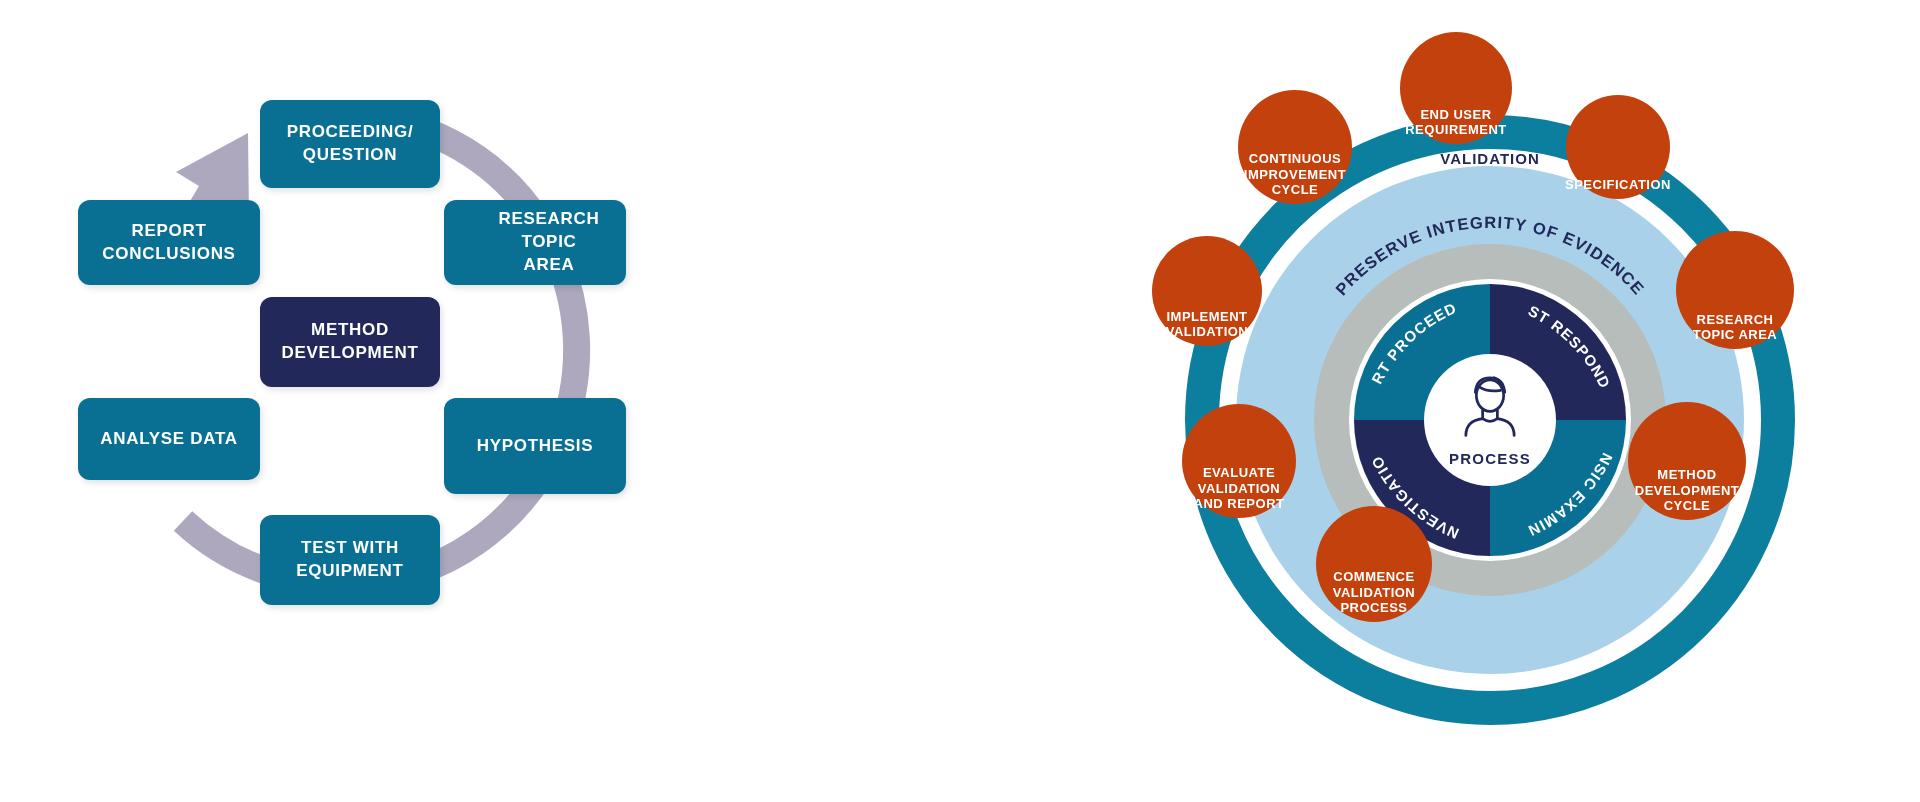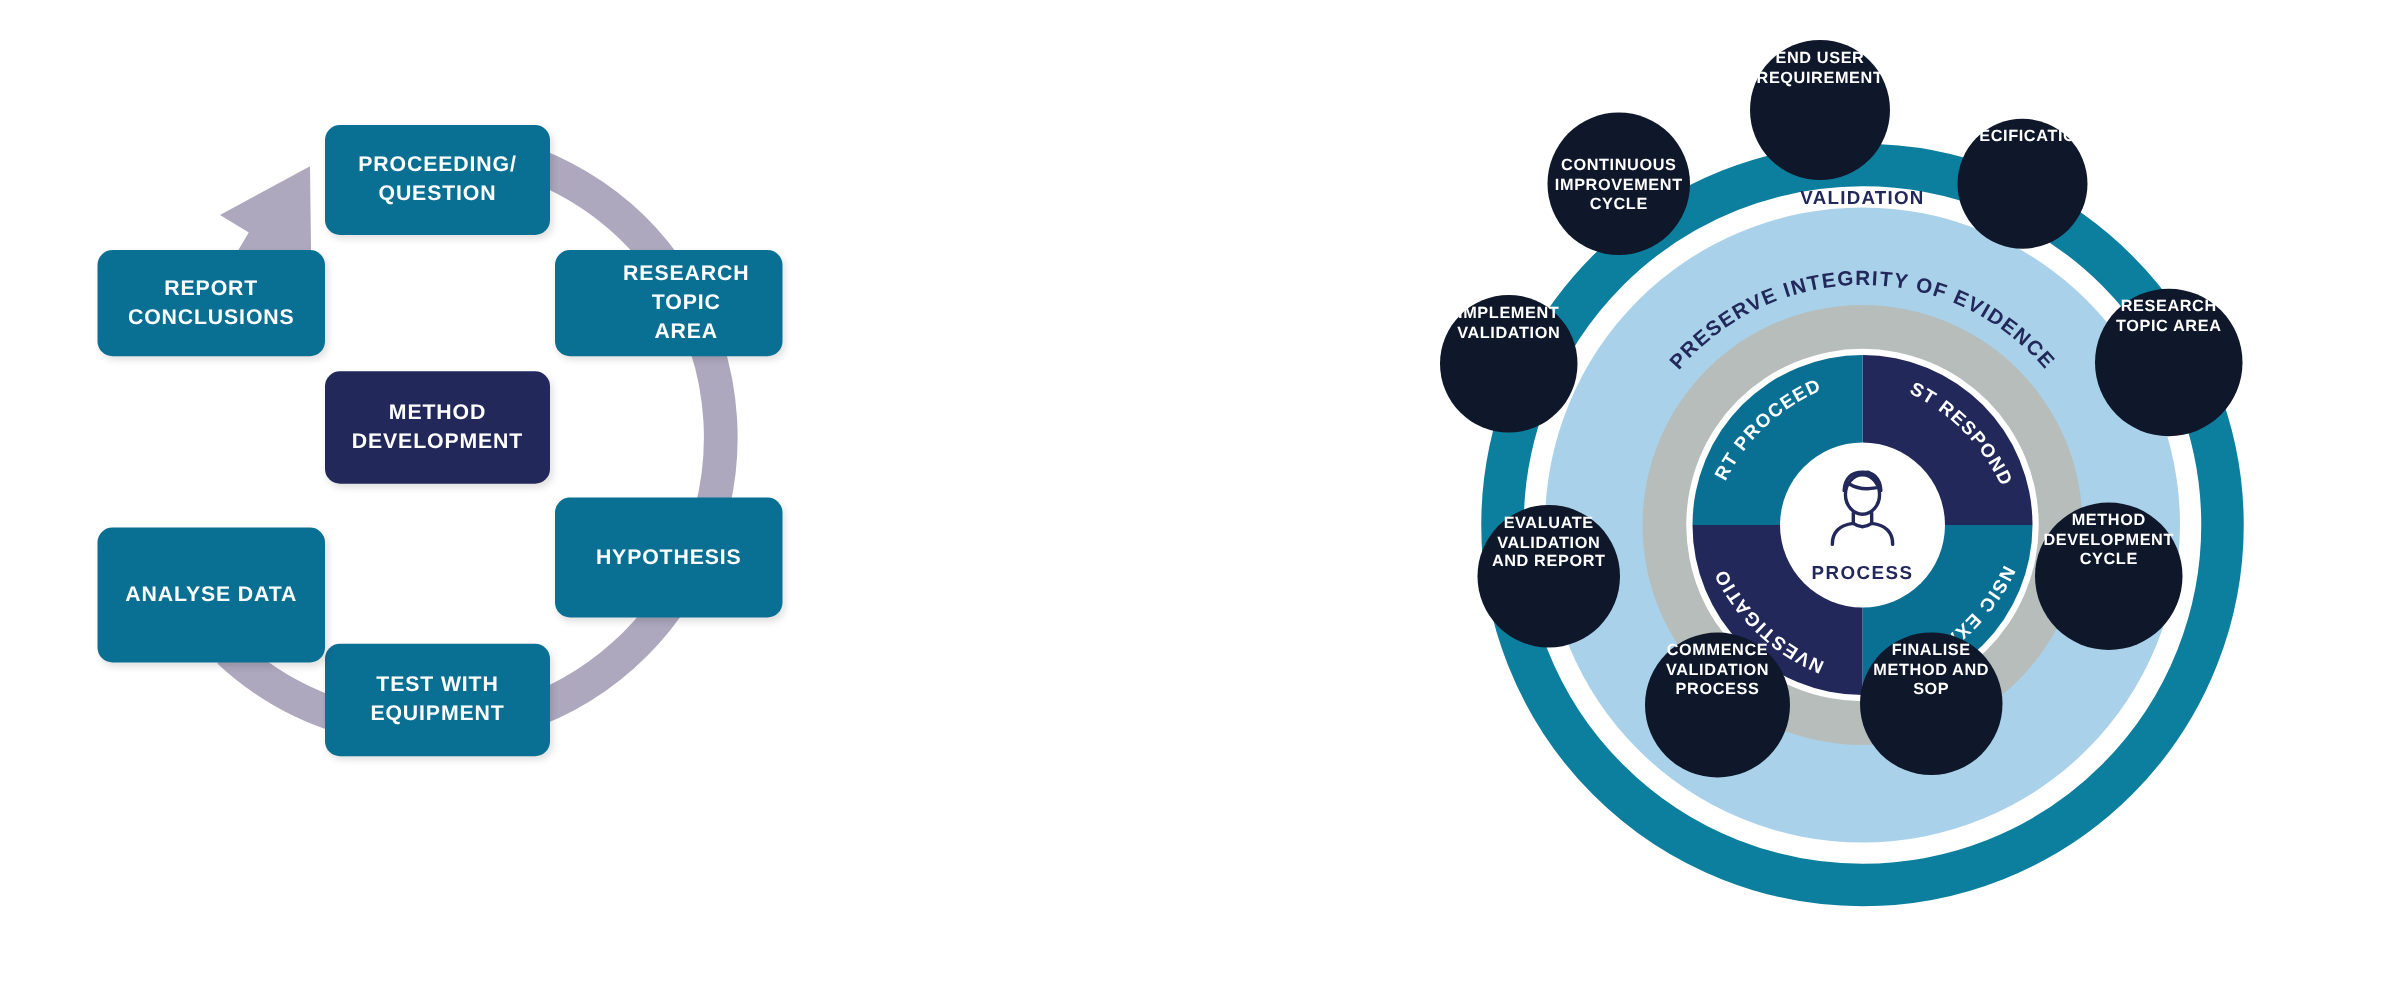--- a/index.html
+++ b/index.html
@@ -34,24 +34,24 @@
   }
   .mbox.center { background: #22285a; }
 
   
   #right-panel { position: absolute; left: 880px; top: 0; width: 1040px; height: 802px; }
   #wheel-svg { position: absolute; left: 0; top: 0; }
 
   .obubble {
     position: absolute;
     border-radius: 50%;
-    background: #0f172a;
+    background: #c2410c;
     color: #ffffff;
     display: flex;
-    align-items: flex-start;
+    align-items: flex-end;
     justify-content: center;
     text-align: center;
     font-weight: bold;
     letter-spacing: 0.5px;
     line-height: 1.2;
     font-size: 13px;
     padding: 6px;
   }
   .ring-label {
     position: absolute;
@@ -103,21 +103,21 @@
 
     <div class="mbox" style="left:444px; top:398px; width:182px; height:96px;">
       <span style="white-space:pre-line;">HYPOTHESIS</span>
     </div>
 
     <div class="mbox" style="left:260px; top:515px; width:180px; height:90px;justify-content:center;">
       <span style="white-space:pre-line;">TEST WITH
 EQUIPMENT</span>
     </div>
 
-    <div class="mbox" style="left:78px; top:398px; width:182px; height:108px;margin-top:24px;">
+    <div class="mbox" style="left:78px; top:398px; width:182px; height:82px;">
       <span style="white-space:pre-line;">ANALYSE DATA</span>
     </div>
 
     <div class="mbox" style="left:78px; top:200px; width:182px; height:85px;">
       <span style="white-space:pre-line;">REPORT
 CONCLUSIONS</span>
     </div>
 
     <div class="mbox center" style="left:260px; top:297px; width:180px; height:90px;">
       <span style="white-space:pre-line;">METHOD
@@ -203,25 +203,20 @@
       <span style="white-space:pre-line;">RESEARCH
 TOPIC AREA</span>
     </div>
 
     <div class="obubble" style="left:748px; top:402px; width:118px; height:118px;">
       <span style="white-space:pre-line;">METHOD
 DEVELOPMENT
 CYCLE</span>
     </div>
 
-    <div class="obubble" style="left:608px; top:506px; width:114px; height:114px;">
-      <span style="white-space:pre-line;">FINALISE
-METHOD AND
-SOP</span>
-    </div>
 
     <div class="obubble" style="left:436px; top:506px; width:116px; height:116px;">
       <span style="white-space:pre-line;">COMMENCE
 VALIDATION
 PROCESS</span>
     </div>
 
     <div class="obubble" style="left:302px; top:404px; width:114px; height:114px;">
       <span style="white-space:pre-line;">EVALUATE
 VALIDATION

